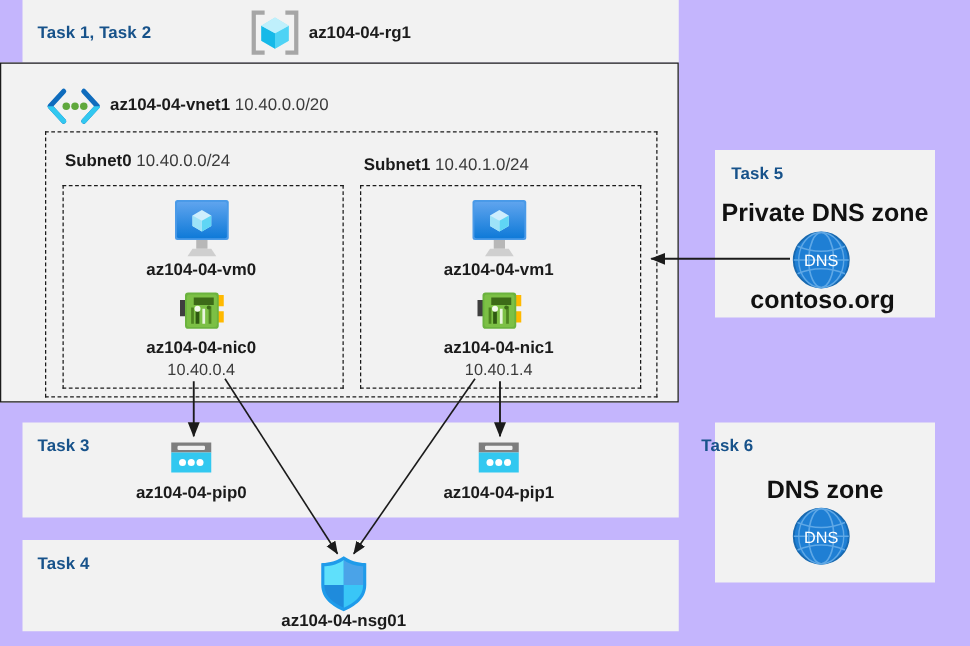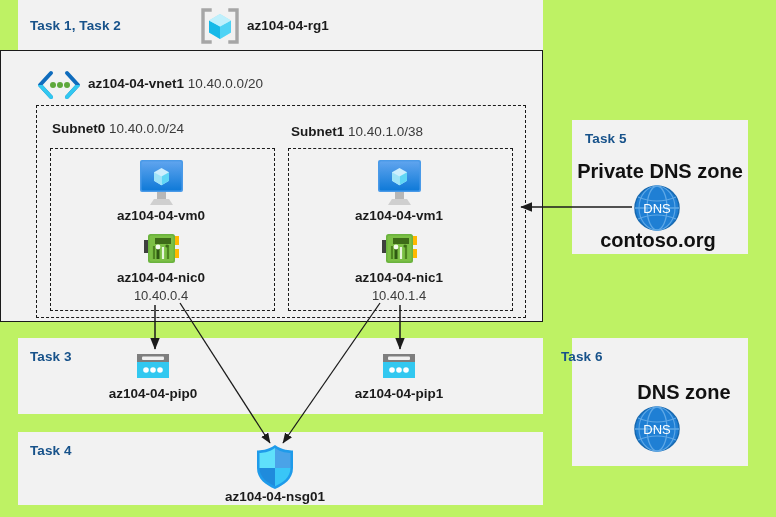--- a/index.html
+++ b/index.html
@@ -7,21 +7,21 @@
     padding: 0;
     background: #ffffff;
   }
   body {
     font-family: "Liberation Sans", sans-serif;
   }
   #canvas {
     position: relative;
     width: 776px;
     height: 517px;
-    background: #bef264;
+    background: #c4b5fd;
     overflow: hidden;
   }
   
   .gray-panel {
     position: absolute;
     background: #f2f2f2;
     box-sizing: border-box;
   }
   .rg-panel {
     position: absolute;
@@ -187,21 +187,21 @@
       <path d="M26 14 L26 28" stroke="#4d8420" stroke-width="2.2" fill="none"></path>
       <circle cx="16" cy="16" r="2.4" fill="#f4fbef"></circle>
       <circle cx="25" cy="15" r="1.6" fill="#3d6b18"></circle>
     </svg>
   </div>
   <div class="res-name" style="left:161px; top:270px;">az104-04-nic0</div>
   <div class="ip-sub" style="left:161px; top:288px;">10.40.0.4</div>
 
   <div class="titleline" style="left:291px; top:124px;">
     <b>Subnet1</b>
-    <span class="cidr">10.40.1.0/38</span>
+    <span class="cidr">10.40.1.0/24</span>
   </div>
 
   <div class="dashed-box" style="left:288px; top:148px; width:225px; height:163px;"></div>
 
   <div class="icon" style="left:372px; top:158px;">
     <svg width="55" height="50" viewBox="0 0 55 50">
       <rect x="6" y="2" width="43" height="32" rx="2" fill="#4a9ae8"></rect>
       <rect x="7.5" y="3.5" width="40" height="29" rx="1.5" fill="url(#vmgrad2)"></rect>
       <defs>
         <linearGradient id="vmgrad2" x1="0" y1="0" x2="0" y2="1">
@@ -290,21 +290,21 @@
       <line x1="3" y1="25" x2="47" y2="25" stroke="#5fa8e6" stroke-width="1.3"></line>
       <path d="M6 14 Q25 22, 44 14" fill="none" stroke="#5fa8e6" stroke-width="1.1"></path>
       <path d="M6 36 Q25 28, 44 36" fill="none" stroke="#5fa8e6" stroke-width="1.1"></path>
       <text x="25" y="30" font-family="'Liberation Sans',sans-serif" font-size="13" fill="#ffffff" text-anchor="middle">DNS</text>
     </svg>
   </div>
   <div class="centered-bold" style="left:658px; top:229px;">contoso.org</div>
 
   <div class="gray-panel" style="left:572px; top:338px; width:176px; height:128px;"></div>
   <div class="task-label" style="left:561px; top:349px;">Task 6</div>
-  <div class="centered-bold" style="left:660px; top:381px;margin-left:24px;">DNS zone</div>
+  <div class="centered-bold" style="left:660px; top:381px;">DNS zone</div>
   <div class="icon" style="left:632px; top:404px;">
     <svg width="50" height="50" viewBox="0 0 50 50">
       <circle cx="25" cy="25" r="22" fill="#1f7fd4"></circle>
       <circle cx="25" cy="25" r="22" fill="none" stroke="#1869b0" stroke-width="1.5"></circle>
       <ellipse cx="25" cy="25" rx="10" ry="22" fill="none" stroke="#5fa8e6" stroke-width="1.3"></ellipse>
       <ellipse cx="25" cy="25" rx="18" ry="22" fill="none" stroke="#5fa8e6" stroke-width="1.1"></ellipse>
       <line x1="3" y1="25" x2="47" y2="25" stroke="#5fa8e6" stroke-width="1.3"></line>
       <path d="M6 14 Q25 22, 44 14" fill="none" stroke="#5fa8e6" stroke-width="1.1"></path>
       <path d="M6 36 Q25 28, 44 36" fill="none" stroke="#5fa8e6" stroke-width="1.1"></path>
       <text x="25" y="30" font-family="'Liberation Sans',sans-serif" font-size="13" fill="#ffffff" text-anchor="middle">DNS</text>

